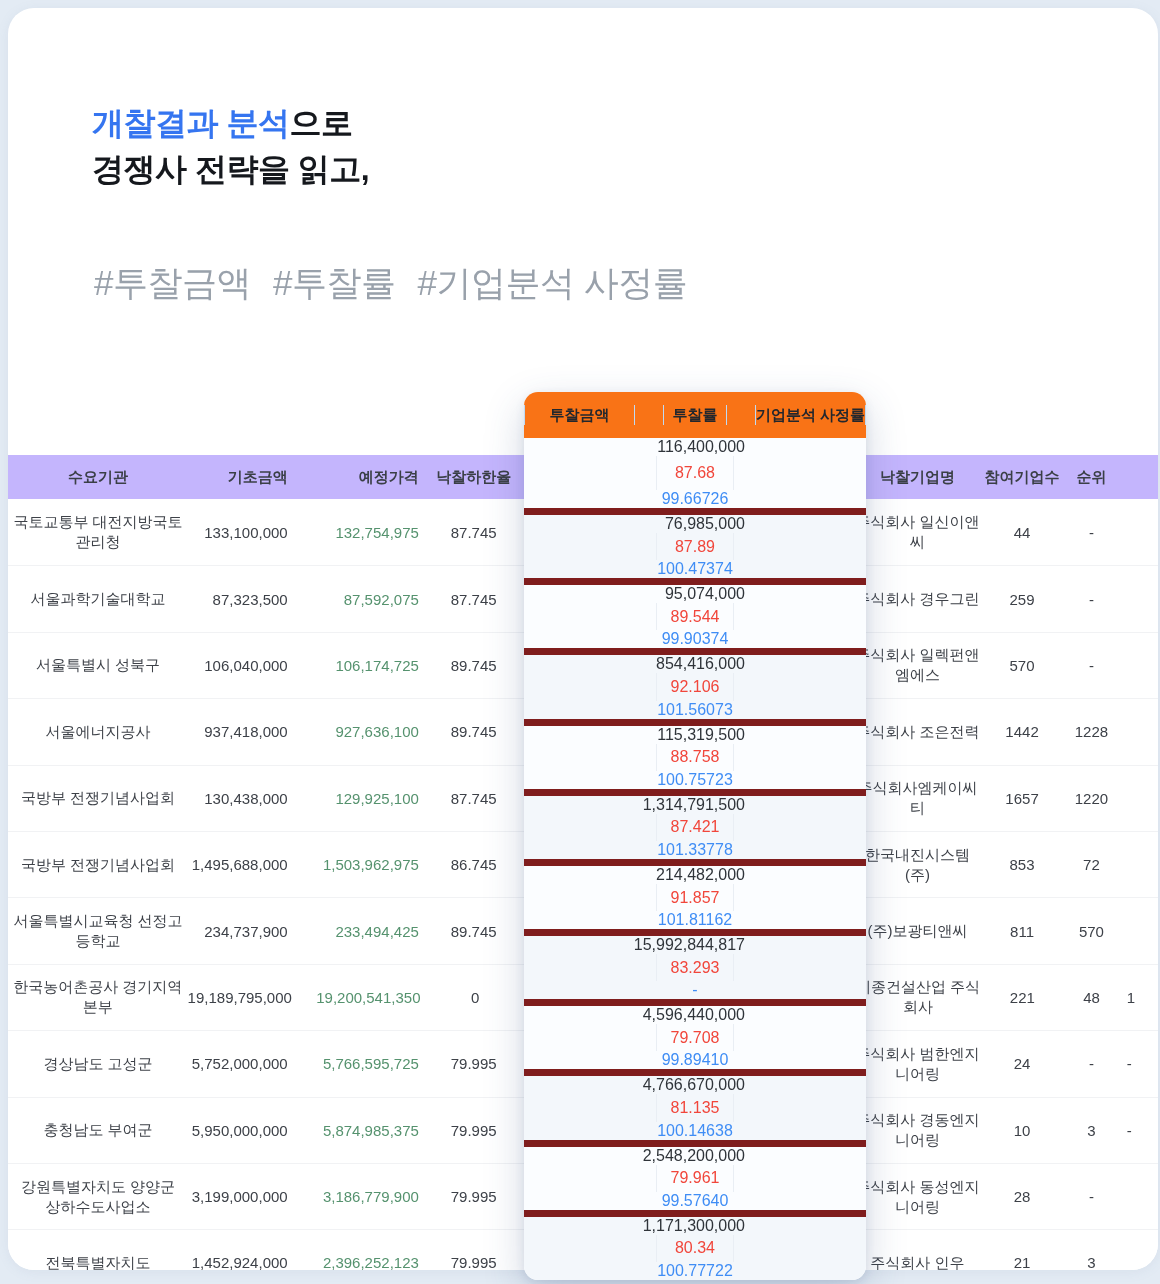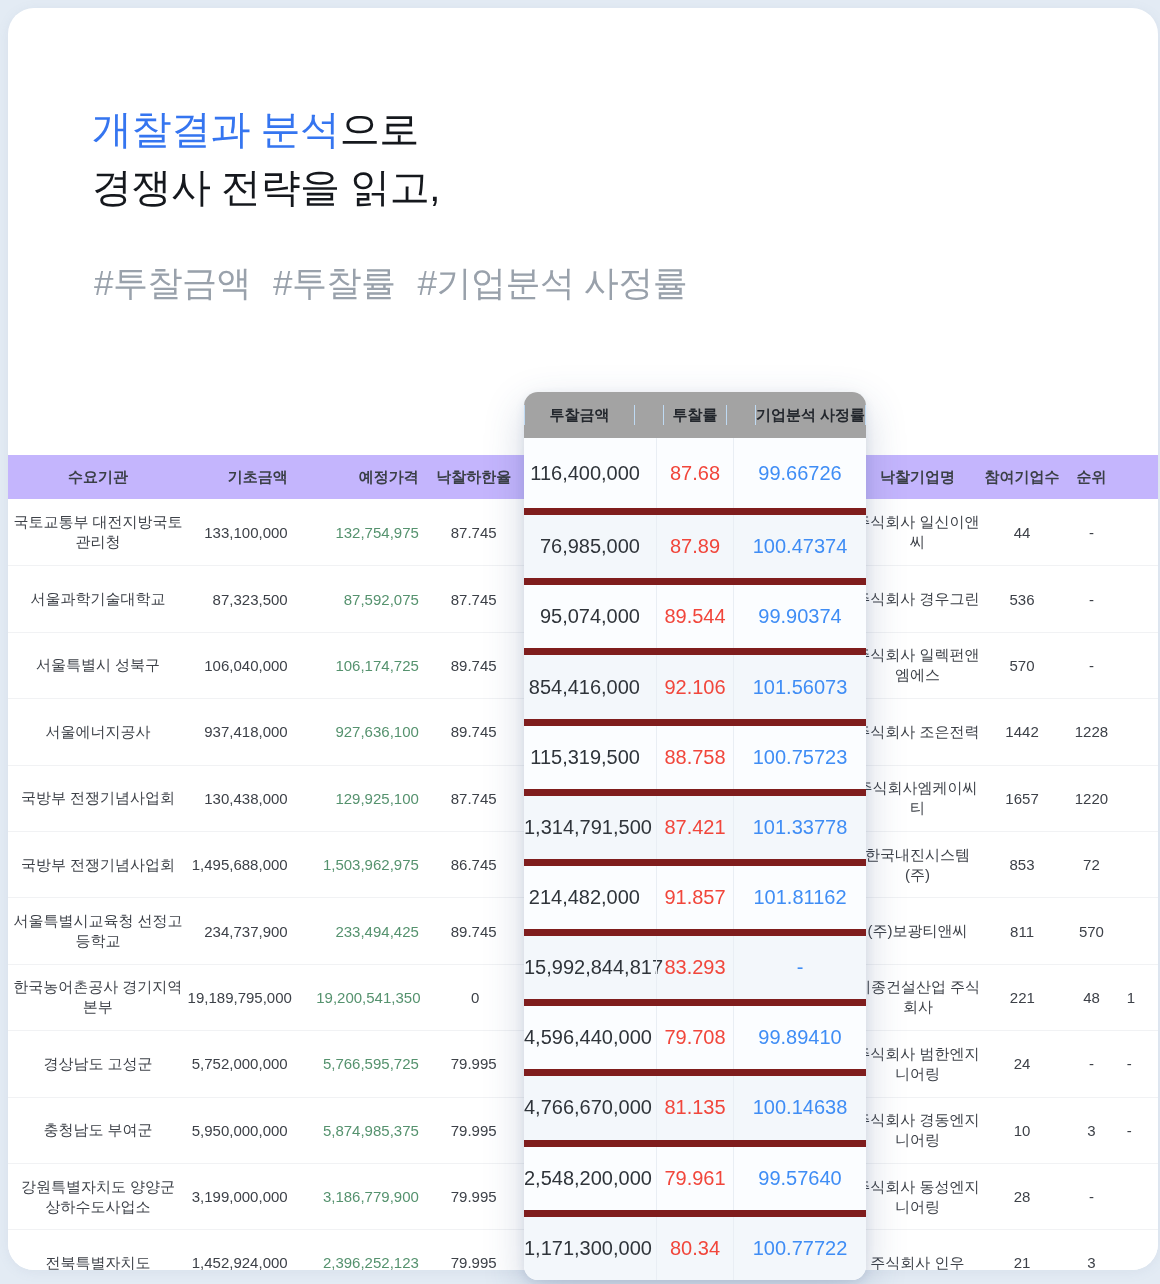--- a/index.html
+++ b/index.html
@@ -11,21 +11,21 @@
     -webkit-font-smoothing:antialiased;
   }
   .page-card{
     position:absolute; left:8px; top:8px; width:1150px; height:1262px;
     background:#ffffff; border-radius:26px; overflow:hidden;
     box-shadow:0 2px 12px rgba(120,140,170,.10);
   }
   
   .hero{ position:absolute; left:84px; top:92px; }
   .hero-title{
-    font-size:40px; font-weight:400; color:#15181d;
+    font-size:32px; font-weight:700; color:#15181d;
     line-height:1.45; letter-spacing:-0.5px;
   }
   .hero-title .hl{ color:#3575f0; }
   .hashtags{
     position:absolute; left:86px; top:252px;
     display:flex; gap:22px;
     font-size:35px; font-weight:500; color:#99a1ab; letter-spacing:-0.5px;
   }
   
   .bid-table{ position:absolute; left:0; top:447px; width:1150px; }
@@ -49,33 +49,33 @@
   .c-rank { width:64px;  text-align:center; }
   .c-extra{ width:36px;  text-align:left; padding-left:4px; }
   
   .overlay{
     position:absolute; left:524px; top:392px; width:342px; height:888px;
     background:#ffffff; border-radius:14px; overflow:hidden; z-index:5;
     box-shadow:0 14px 40px rgba(45,75,125,.22), 0 3px 10px rgba(45,75,125,.10);
   }
   .o-header{
     display:flex; height:46px; align-items:center;
-    background:#a3a3a3; font-size:15px; font-weight:700; color:#23272d;gap:28px;
+    background:#f97316; font-size:15px; font-weight:700; color:#23272d;gap:28px;
   }
   .o-header .ocell{
     position:relative; height:100%;
     display:flex; align-items:center; justify-content:center;
   }
   .o-header .ocell::before, .o-header .ocell::after{
     content:""; position:absolute; top:13px; bottom:13px; width:1px; background:#bfdaf3;
   }
   .o-header .ocell::before{ left:0; }
   .o-header .ocell::after{ right:0; }
   .o-h-amt{ width:132px; } .o-h-rate{ width:76px; } .o-h-ass{ width:132px; }
-  .o-row{ display:flex; height:70.17px; align-items:center; font-size:20px; background:#fbfdff; }
+  .o-row{ display:flex; height:70.17px; align-items:center; font-size:16px; background:#fbfdff;flex-direction:column; }
   .o-row:nth-child(odd){ background:#f3f7fb; }
   .o-row + .o-row{ border-top:7px solid #7f1d1d; }
   .o-amt{ width:132px; text-align:right; padding-right:16px; color:#2f343a; }
   .o-rate{
     width:78px; height:100%; display:flex; align-items:center; justify-content:center;
     color:#f1463b; border-left:1px solid #e9eef4; border-right:1px solid #e9eef4;
   }
   .o-ass{ width:132px; text-align:center; color:#3f8df5; }
 </style>
 </head>
@@ -119,21 +119,21 @@
       <div class="c-rank">-</div>
       <div class="c-extra"></div>
     </div>
     <div class="t-row">
       <div class="c-org">서울과학기술대학교</div>
       <div class="c-base">87,323,500</div>
       <div class="c-exp">87,592,075</div>
       <div class="c-floor">87.745</div>
       <div class="c-gap"></div>
       <div class="c-winner">주식회사 경우그린</div>
-      <div class="c-part">536</div>
+      <div class="c-part">259</div>
       <div class="c-rank">-</div>
       <div class="c-extra"></div>
     </div>
     <div class="t-row">
       <div class="c-org">서울특별시 성북구</div>
       <div class="c-base">106,040,000</div>
       <div class="c-exp">106,174,725</div>
       <div class="c-floor">89.745</div>
       <div class="c-gap"></div>
       <div class="c-winner">주식회사 일렉펀앤엠에스</div>

